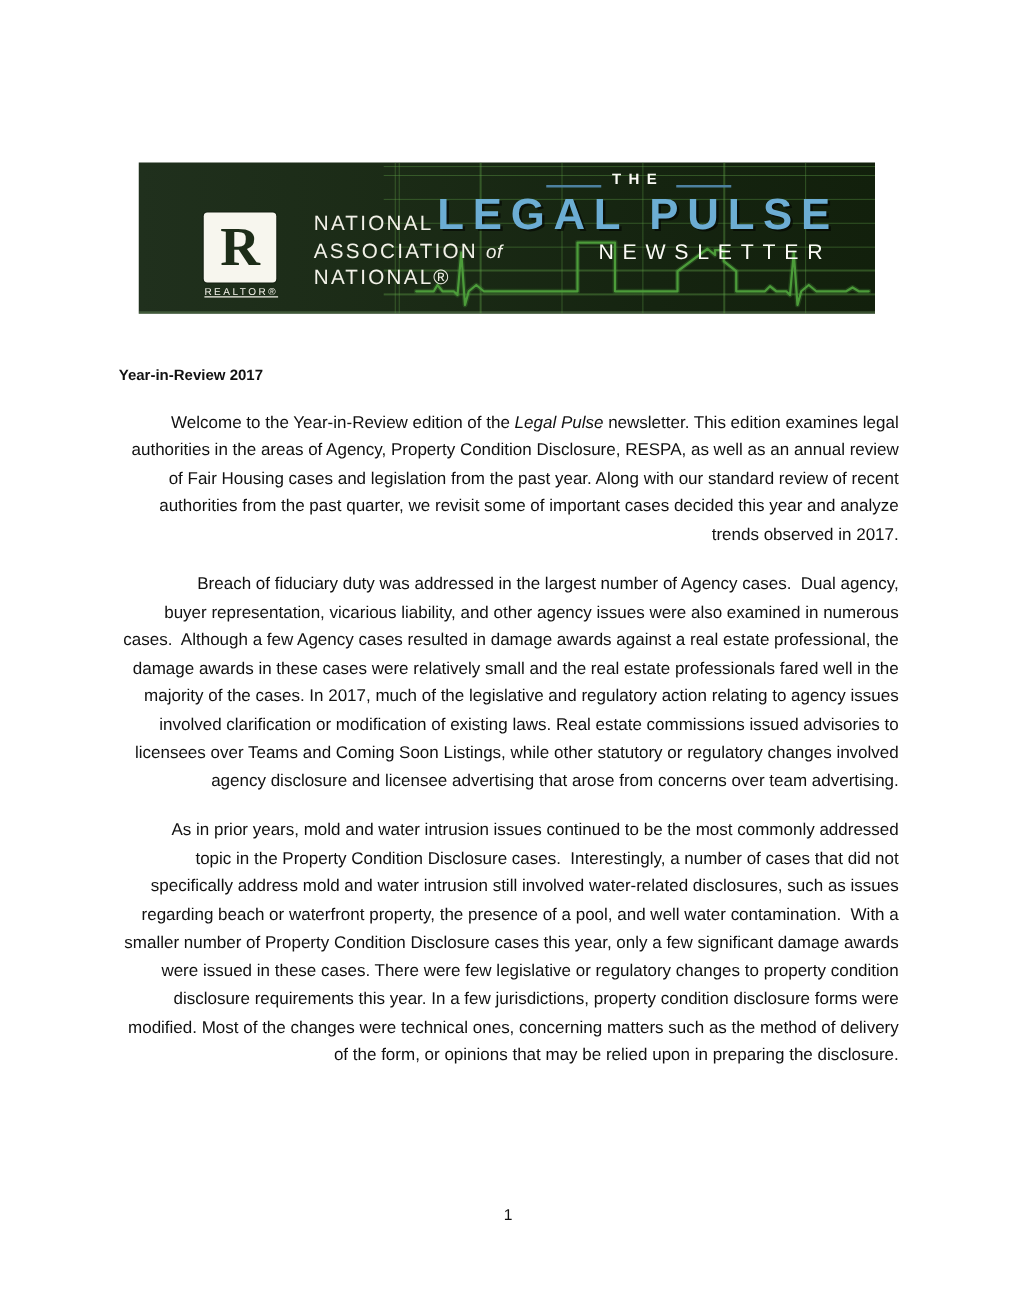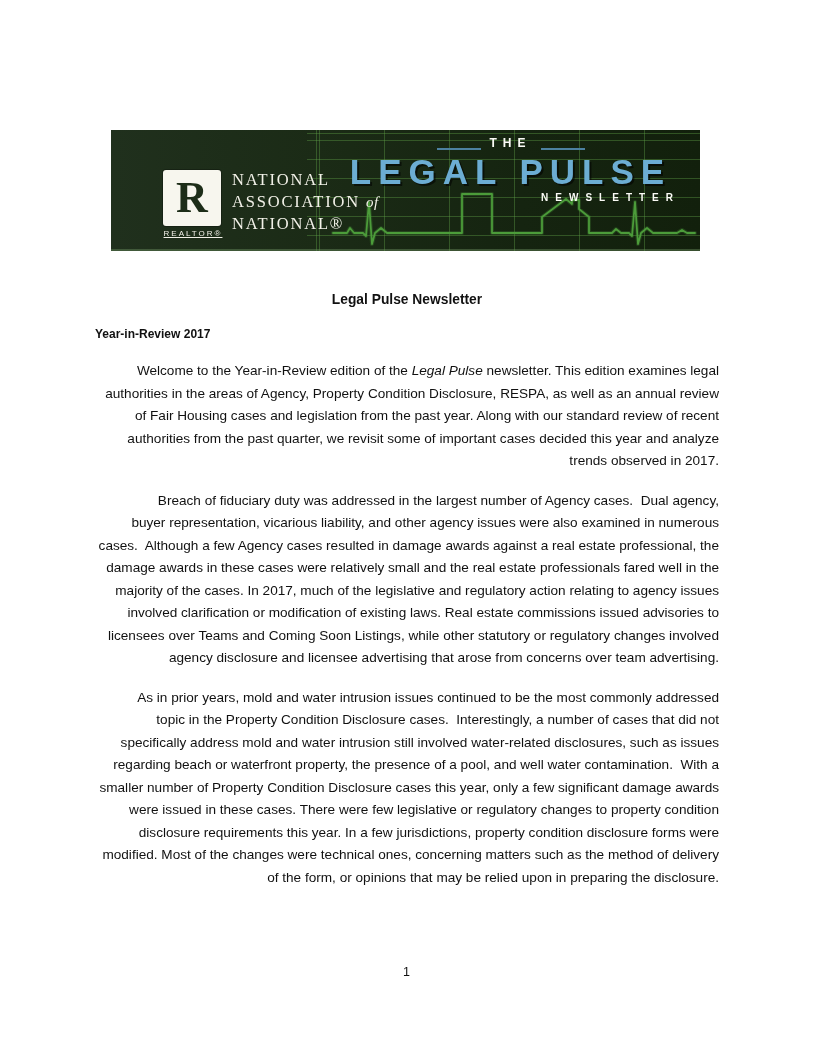--- a/index.html
+++ b/index.html
@@ -46,22 +46,22 @@
   .nar-logo .logo-r{
     font-family:"Liberation Serif", serif;
     font-weight:700;font-size:44px;line-height:1;color:#1d2d18;
   }
   .nar-logo .logo-caption{
     margin-top:3px;font-size:8px;letter-spacing:2px;color:var(--banner-text);
     font-family:"Liberation Sans", sans-serif;
     text-decoration:underline;
   }
   .org-name{
-    position:absolute;left:121px;top:39px;
-    font-family:Liberation Serif, serif;
+    position:absolute;left:140px;top:39px;
+    font-family:Liberation Sans, sans-serif;
     color:var(--banner-text);
     font-size:16.5px;line-height:21.5px;letter-spacing:1.8px;
     white-space:nowrap;
   }
   .org-name .of{font-style:italic;letter-spacing:0.5px;font-size:15px;}
 
   .masthead{
     position:absolute;left:216px;top:6px;right:6px;
     text-align:center;color:var(--banner-text);
   }
@@ -69,22 +69,22 @@
   .kicker-dash{width:44px;height:2px;background:var(--kicker-dash-blue);margin:0 9px;}
   .kicker{font-size:12px;font-weight:700;letter-spacing:6px;color:#fbfbf6;}
   .masthead-title{
     margin-top:2px;
     font-size:35px;font-weight:700;letter-spacing:7px;
     color:var(--pulse-blue);
     text-shadow:2px 2px 0 rgba(0,0,0,0.55);
     white-space:nowrap;
   }
   .masthead-subtitle{
-    position:absolute;right:14px;top:56px;
-    font-size:10px;font-weight:700;letter-spacing:7px;color:#fbfbf6;
+    position:absolute;right:29px;top:56px;
+    font-size:17px;font-weight:400;letter-spacing:7px;color:#fbfbf6;
   }
 
   
   .content{
     position:absolute;left:95px;top:289px;width:624px;
     color:#111;font-size:13.6px;line-height:22.5px;
   }
   .doc-title{font-weight:700;text-align:center;margin:0 0 11px;font-size:13.8px;}
   .doc-subtitle{font-weight:700;text-align:left;margin:0 0 15px;font-size:12px;}
   .content p{
@@ -137,21 +137,20 @@
         <span class="kicker-dash"></span>
         <span class="kicker">THE</span>
         <span class="kicker-dash"></span>
       </div>
       <div class="masthead-title">LEGAL PULSE</div>
       <div class="masthead-subtitle">NEWSLETTER</div>
     </div>
   </div>
 
   <div class="content">
-    <div class="doc-title">Legal Pulse Newsletter</div>
     <div class="doc-subtitle">Year-in-Review 2017</div>
 
     <p><span>Welcome to the Year-in-Review edition of the </span><span class="italic">Legal Pulse</span><span> newsletter. This edition examines legal authorities in the areas of Agency, Property Condition Disclosure, RESPA, as well as an annual review of Fair Housing cases and legislation from the past year. Along with our standard review of recent authorities from the past quarter, we revisit some of important cases decided this year and analyze trends observed in 2017.</span></p>
 
     <p>Breach of fiduciary duty was addressed in the largest number of Agency cases.  Dual agency, buyer representation, vicarious liability, and other agency issues were also examined in numerous cases.  Although a few Agency cases resulted in damage awards against a real estate professional, the damage awards in these cases were relatively small and the real estate professionals fared well in the majority of the cases. In 2017, much of the legislative and regulatory action relating to agency issues involved clarification or modification of existing laws. Real estate commissions issued advisories to licensees over Teams and Coming Soon Listings, while other statutory or regulatory changes involved agency disclosure and licensee advertising that arose from concerns over team advertising.</p>
 
     <p>As in prior years, mold and water intrusion issues continued to be the most commonly addressed topic in the Property Condition Disclosure cases.  Interestingly, a number of cases that did not specifically address mold and water intrusion still involved water-related disclosures, such as issues regarding beach or waterfront property, the presence of a pool, and well water contamination.  With a smaller number of Property Condition Disclosure cases this year, only a few significant damage awards were issued in these cases. There were few legislative or regulatory changes to property condition disclosure requirements this year. In a few jurisdictions, property condition disclosure forms were modified. Most of the changes were technical ones, concerning matters such as the method of delivery of the form, or opinions that may be relied upon in preparing the disclosure.</p>
   </div>
 
   <div class="page-number">1</div>

